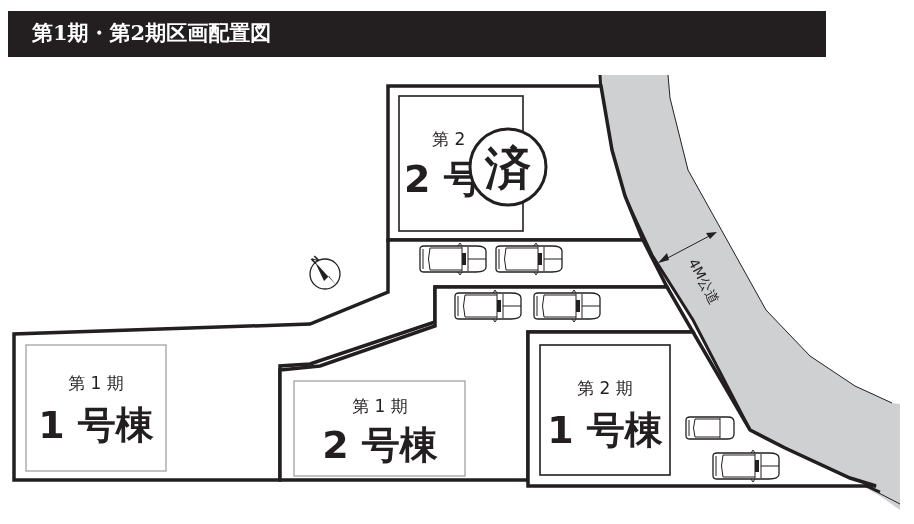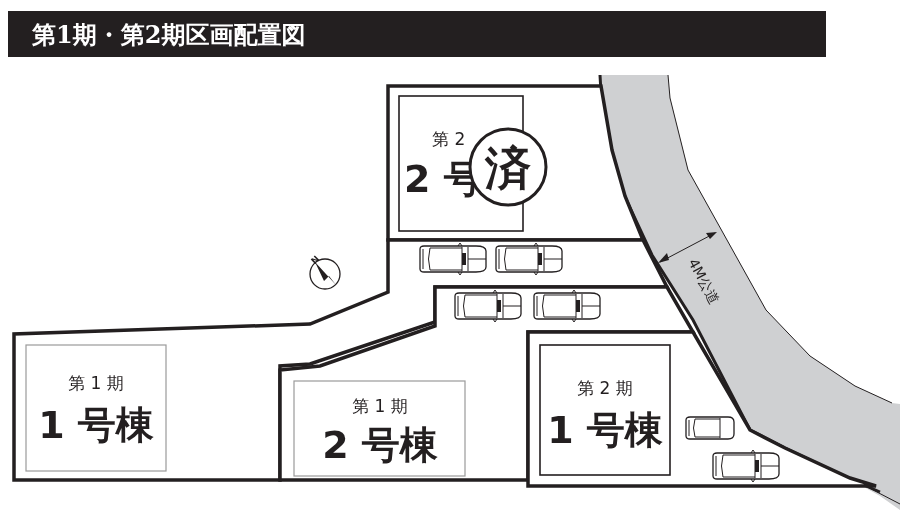--- a/index.html
+++ b/index.html
@@ -2,21 +2,21 @@
 <html><head>
   <meta charset="utf-8">
   <style>
     html, body { margin: 0; padding: 0; background: #ffffff; }
     body { width: 914px; height: 524px; position: relative; overflow: hidden;
            font-family: "DejaVu Sans", "Liberation Sans", sans-serif; }
     .title-bar { position: absolute; left: 8px; top: 11px; width: 818px; height: 46px;
                  background: #231f20; }
     .title-text { position: absolute; left: 24px; top: 8px; color: #ffffff;
                   font-family: "DejaVu Serif", "Liberation Serif", serif;
-                  font-size: 24px; font-weight: bold; letter-spacing: 0px; white-space: nowrap; }
+                  font-size: 21px; font-weight: bold; letter-spacing: 0px; white-space: nowrap; }
     svg.plan { position: absolute; left: 0; top: 0; }
     .lot { fill: #ffffff; stroke: #231f20; stroke-width: 3.5; stroke-linejoin: miter; }
     .bldg { fill: #ffffff; stroke: #9a9a9a; stroke-width: 1.2; }
     .bldg-dark { fill: #ffffff; stroke: #231f20; stroke-width: 1.6; }
     .road { fill: #cfd0d2; stroke: none; }
     .road-edge-thick { fill: none; stroke: #231f20; stroke-width: 3; }
     .road-edge-thin { fill: none; stroke: #231f20; stroke-width: 1; }
     .car-body { fill: #ffffff; stroke: #231f20; stroke-width: 1.3; }
     .car-line { fill: none; stroke: #231f20; stroke-width: 1; }
     .car-dark { fill: #231f20; }

